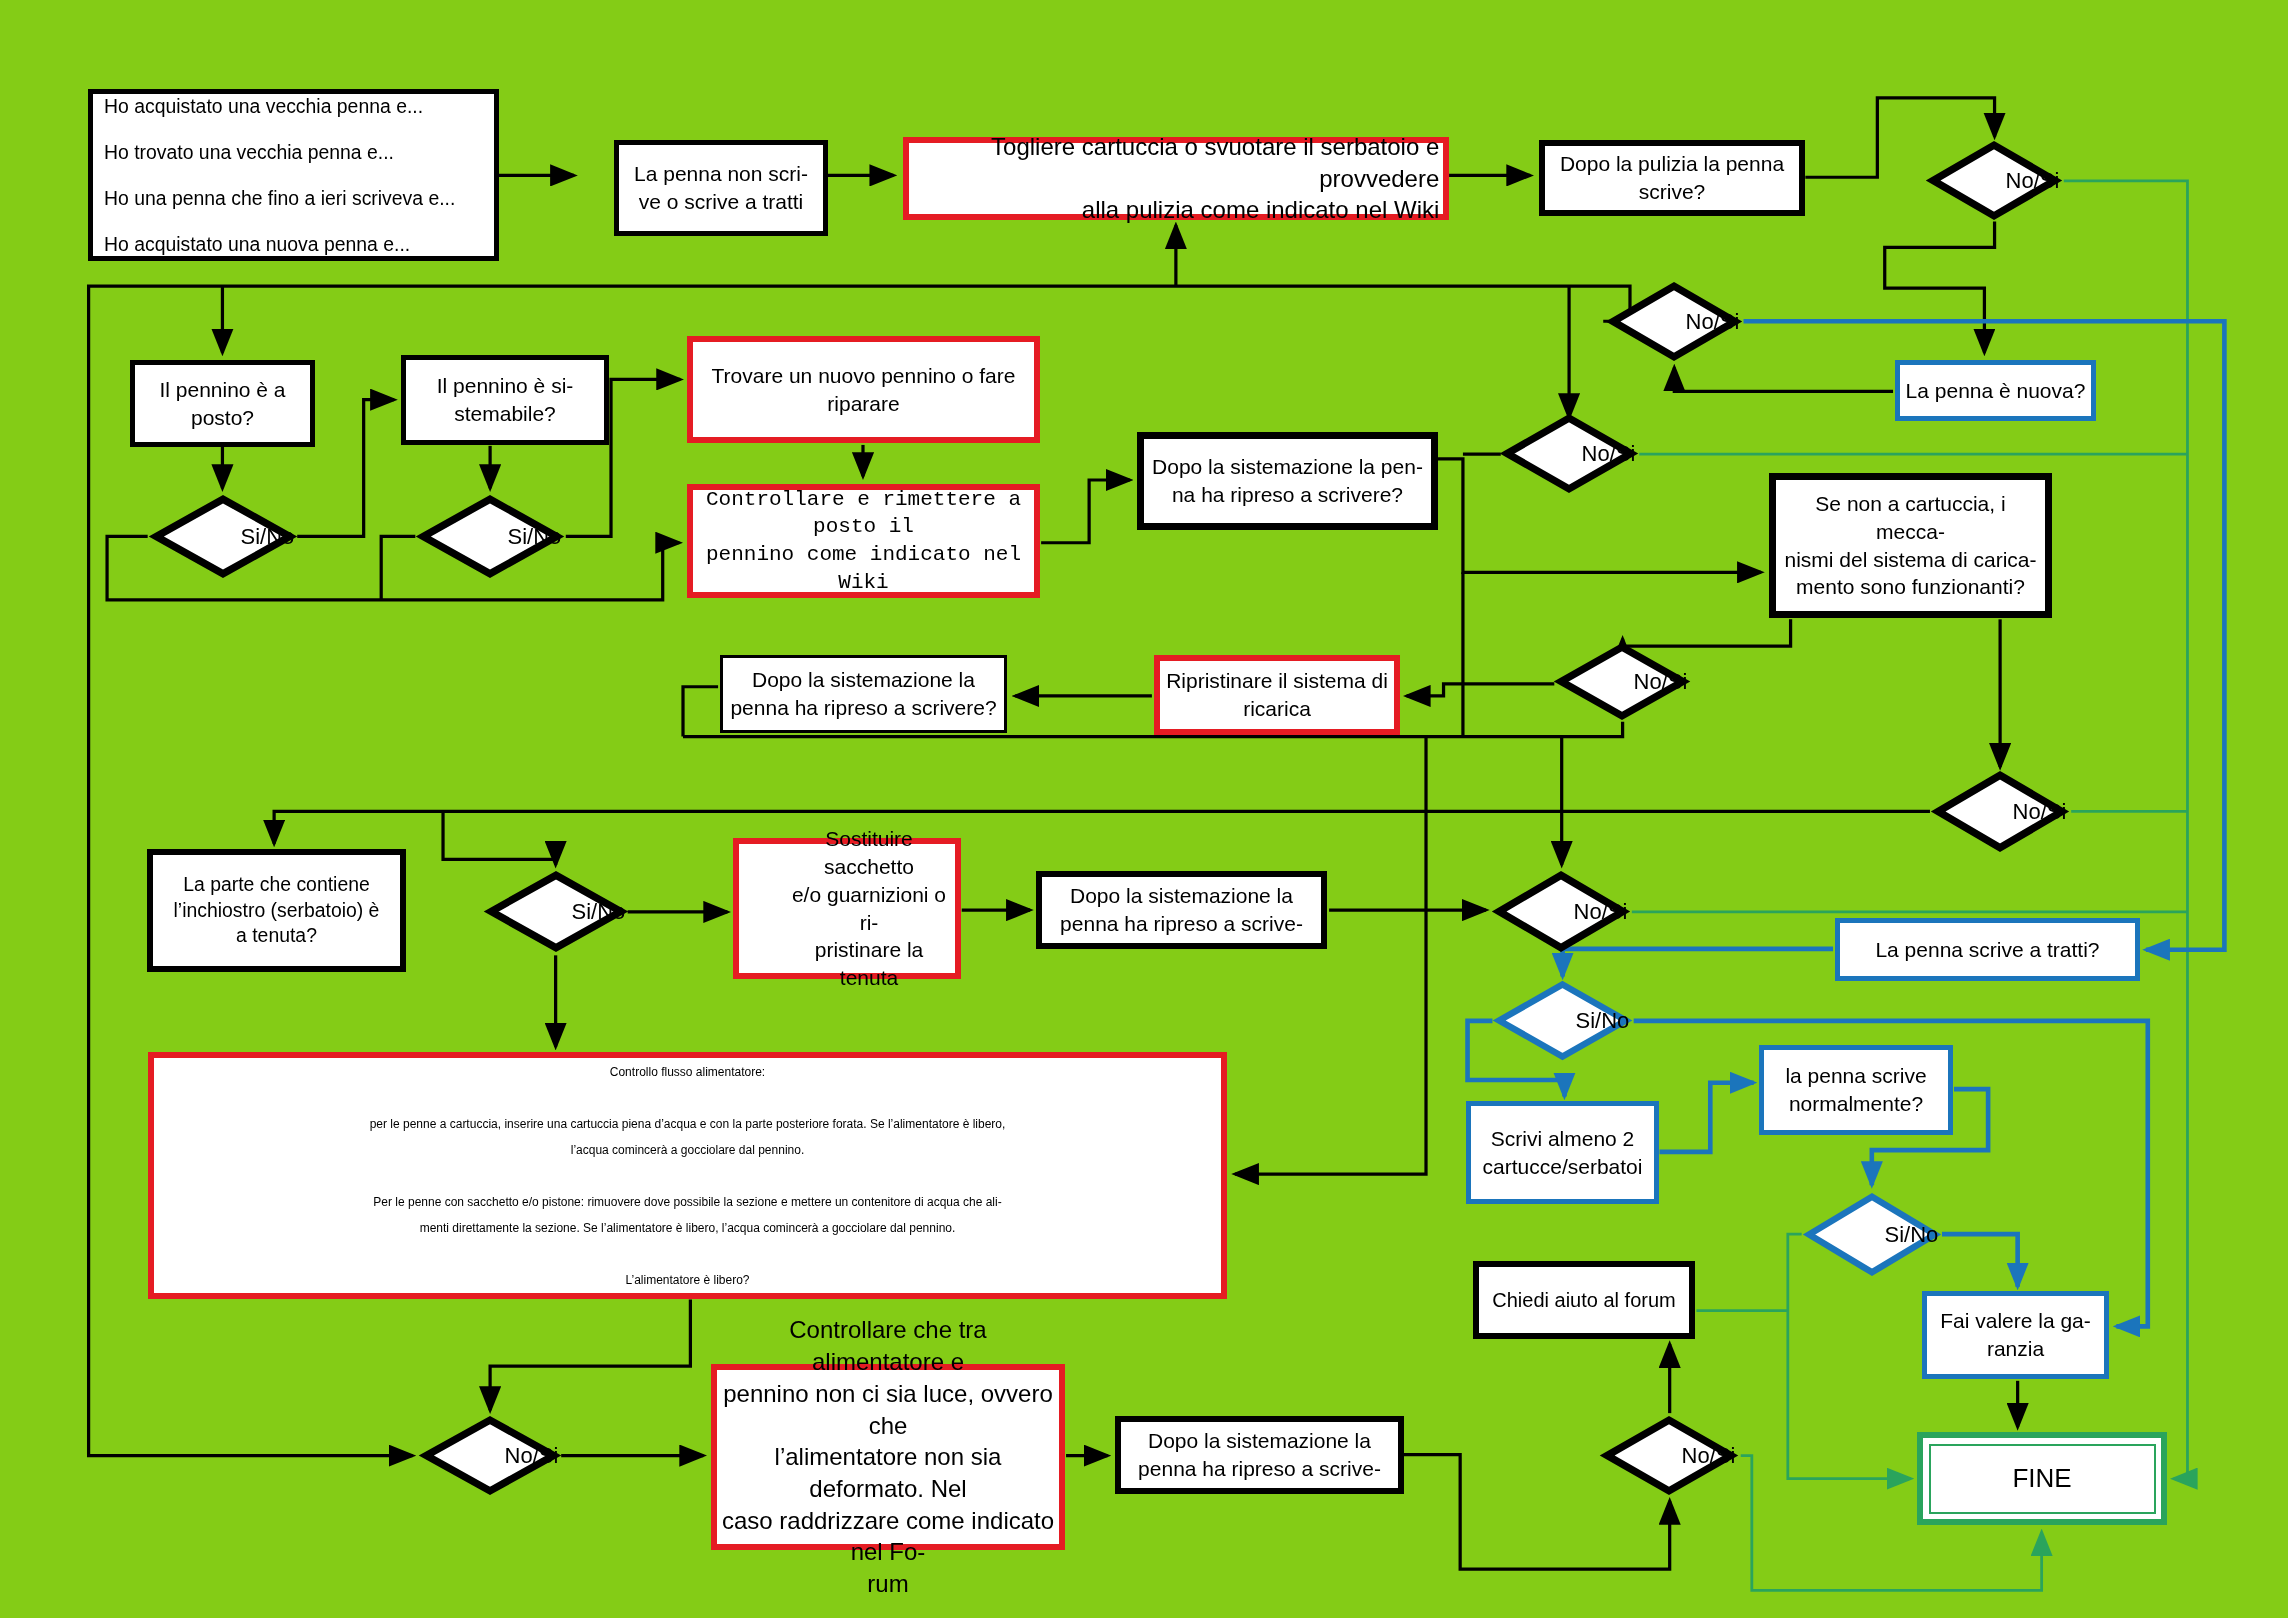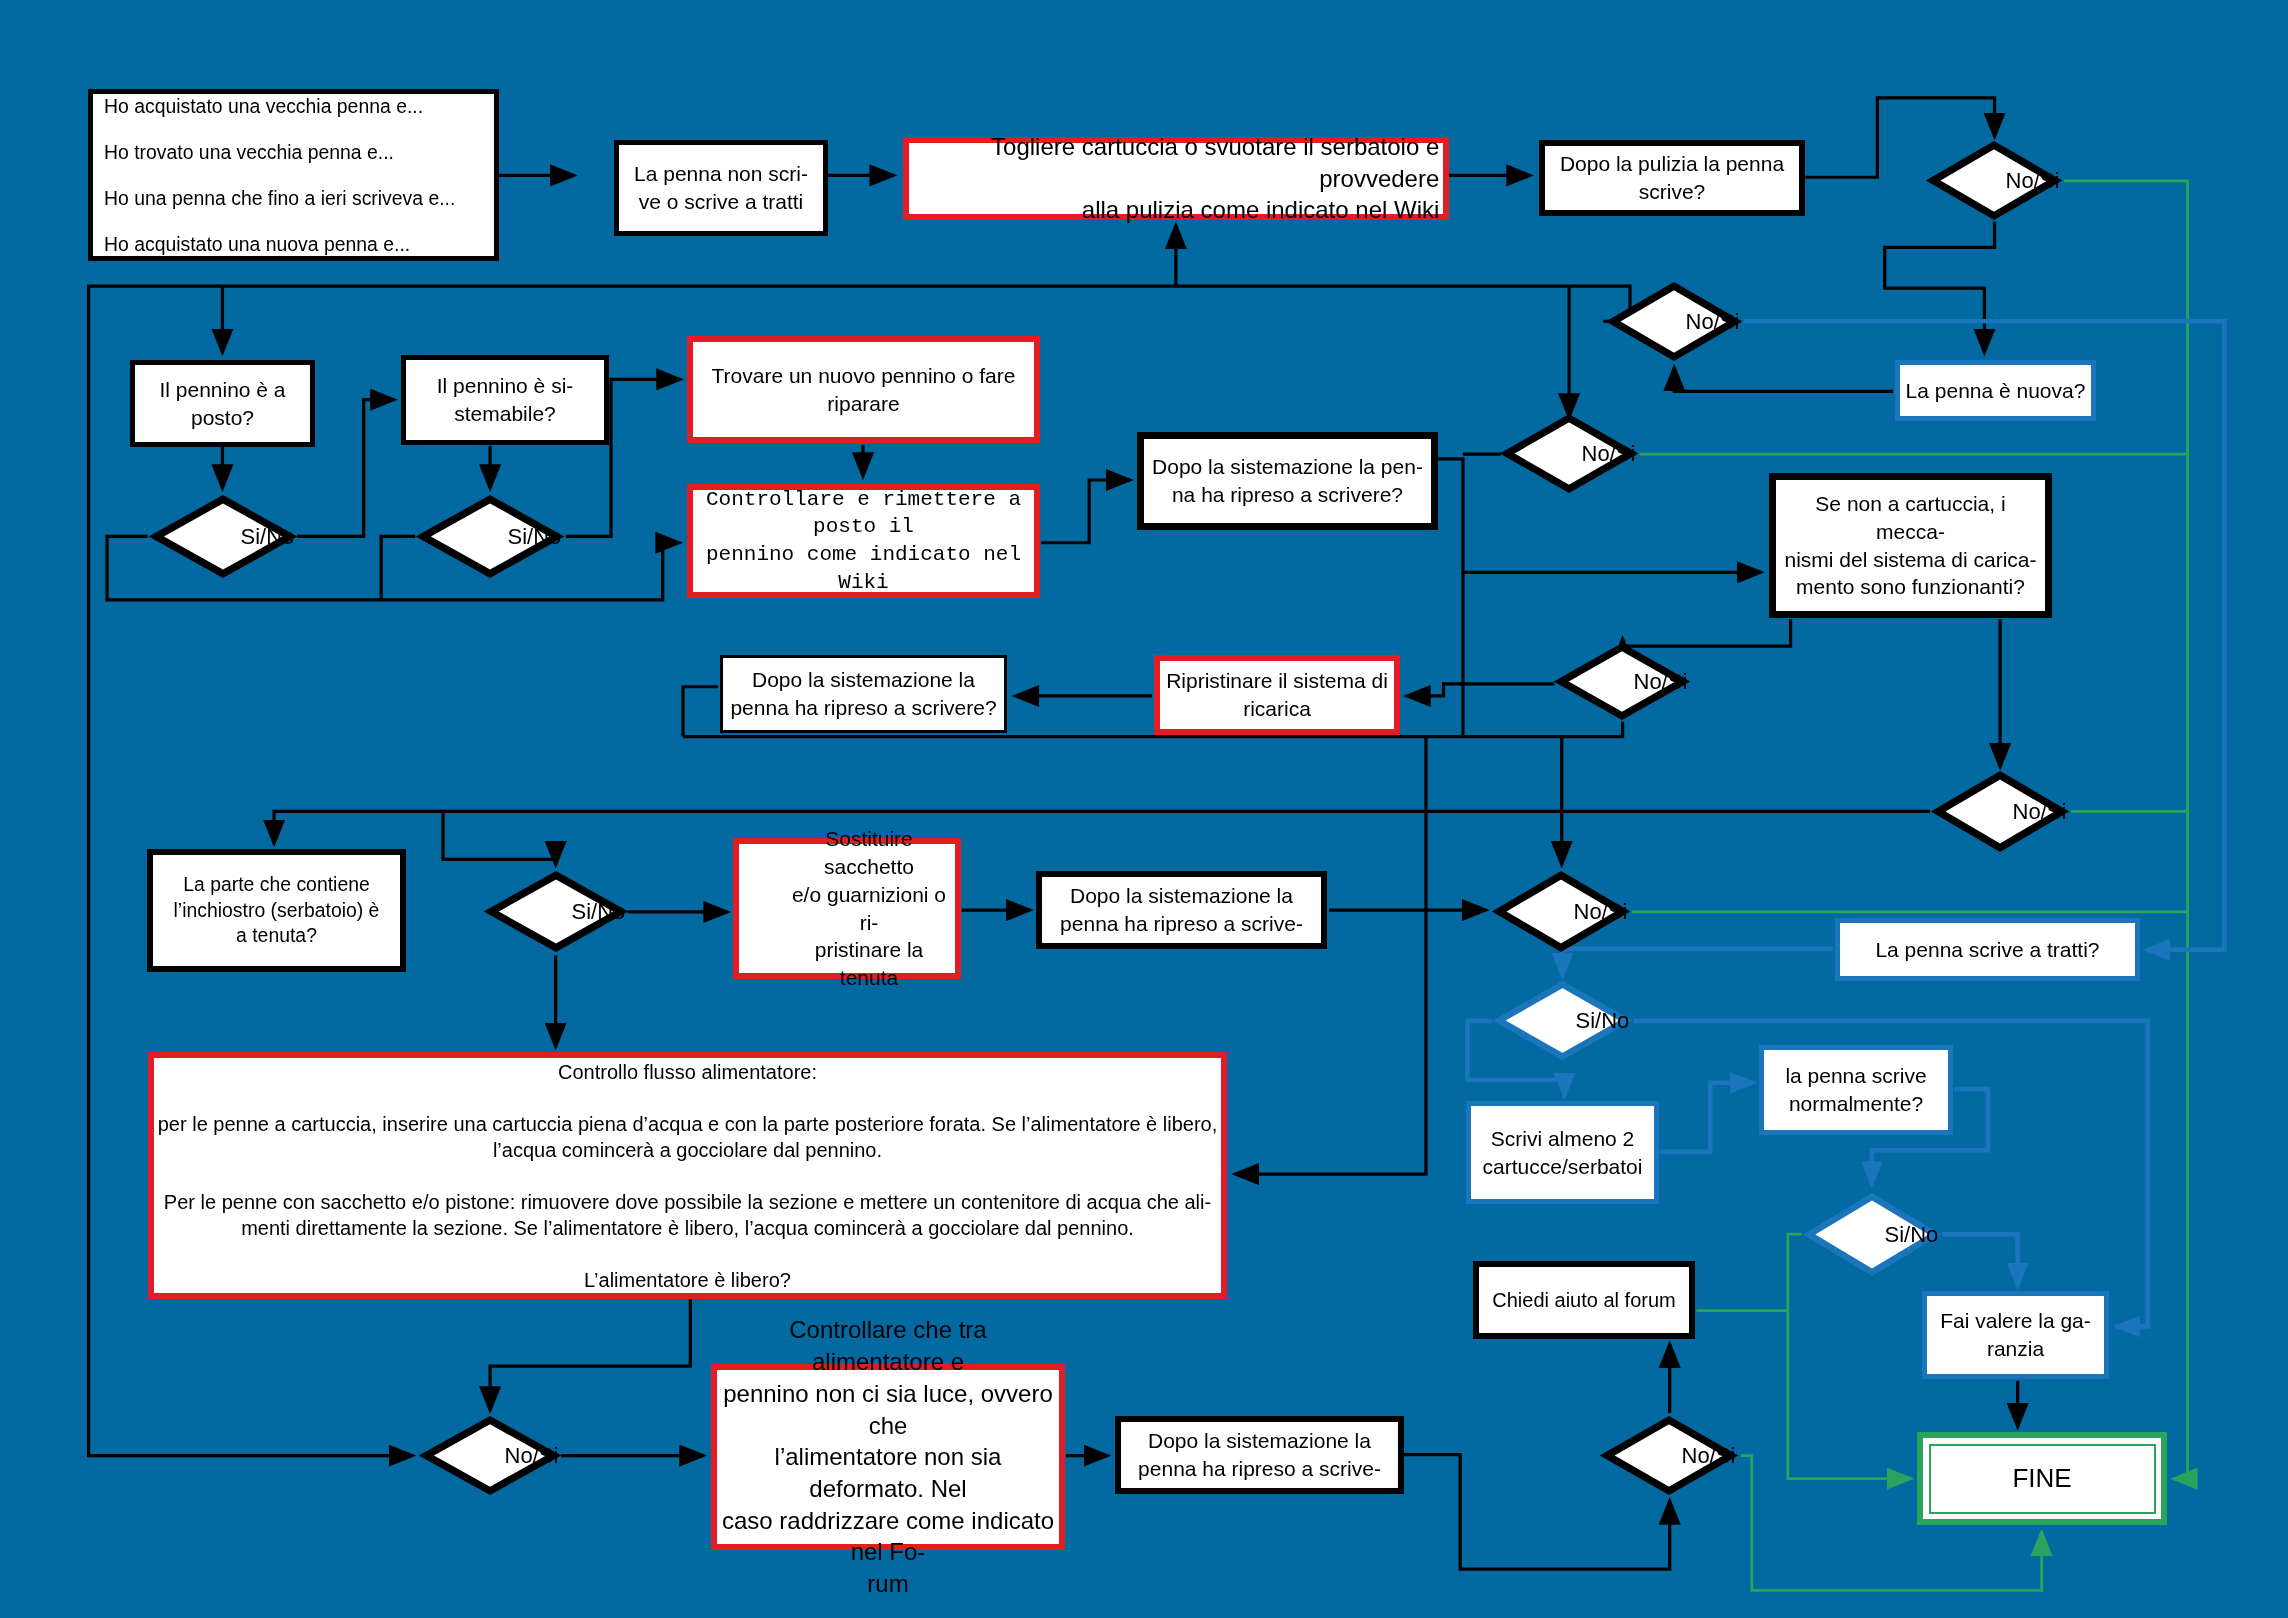--- a/index.html
+++ b/index.html
@@ -1,18 +1,18 @@
 <!DOCTYPE html>
 <html style="font-size:14.8px"><head>
 <meta charset="utf-8">
 <style>
   :root { --green:#2aa45c; }
   html,body { margin:0; padding:0; background:#ffffff; }
   #stage {
-    position:relative; width:2289px; height:1619px; background:#0369a1;
+    position:relative; width:2289px; height:1619px; background:#84cc16;
     font-family:"Liberation Sans", sans-serif; color:#000;
   }
   #edges { position:absolute; left:0; top:0; width:2289px; height:1619px; pointer-events:none; }
   .node {
     position:absolute; display:flex; align-items:center; justify-content:center;
     text-align:center; background:#ffffff; box-sizing:border-box;
     font-size:21px; line-height:1.32;
   }
   .node span { white-space:pre-line; display:block; width:100%; padding:0 3.7px; }
   .diamond { background:transparent; border:none; }
@@ -243,21 +243,21 @@
       <span>Si/No</span>
     </div>
     <div class="node" style="left: 1922px; top: 1291px; width: 187px; height: 88px; border-style: solid; border-color: rgb(27, 117, 188); border-width: 5.5px;">
       <span>Fai valere la ga-
 ranzia</span>
     </div>
     <div class="node" style="left: 1473px; top: 1261px; width: 222px; height: 78px; border-style: solid; border-color: rgb(0, 0, 0); border-width: 6.5px;">
       <span style="font-size: 20px;">Chiedi aiuto al forum</span>
     </div>
     <div class="node" style="left: 148px; top: 1052px; width: 1079px; height: 247px; border-style: solid; border-color: rgb(229, 28, 35); border-width: 6.5px;">
-      <span style="font-size: 20px; line-height: 26px;">Controllo flusso alimentatore:
+      <span style="font-size: 12px; line-height: 26px;">Controllo flusso alimentatore:
 
 per le penne a cartuccia, inserire una cartuccia piena  d’acqua e con la parte posteriore forata. Se  l’alimentatore è libero,
 l’acqua comincerà a gocciolare dal pennino.
 
 Per le penne con sacchetto e/o pistone: rimuovere dove possibile la sezione e mettere un contenitore di acqua che ali-
 menti direttamente la sezione. Se l’alimentatore è libero, l’acqua comincerà a gocciolare dal pennino.
 
 L’alimentatore è libero?</span>
     </div>
     <div class="node diamond" style="left: 418px; top: 1415px; width: 144px; height: 81px;">

